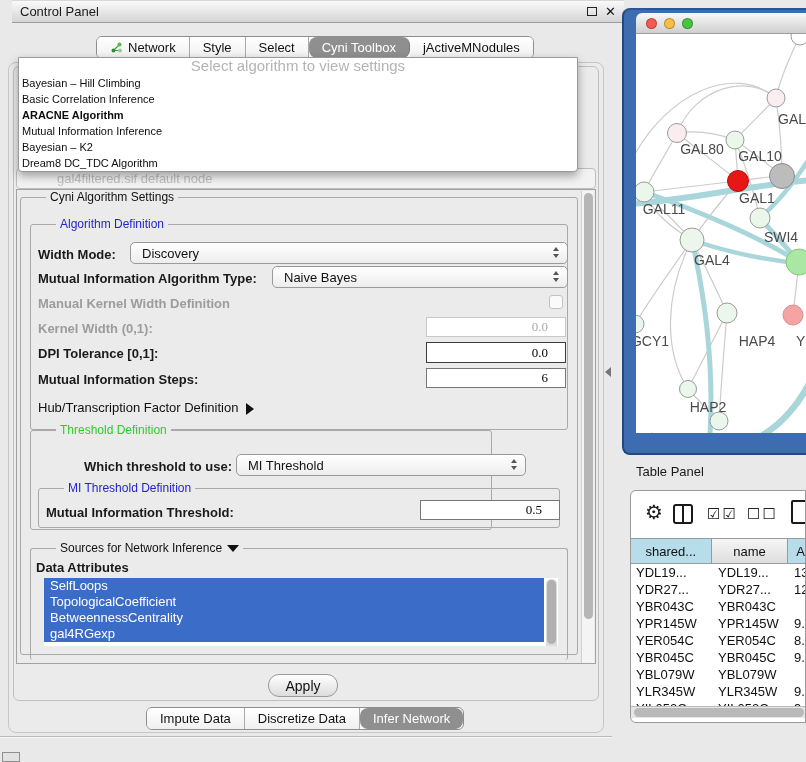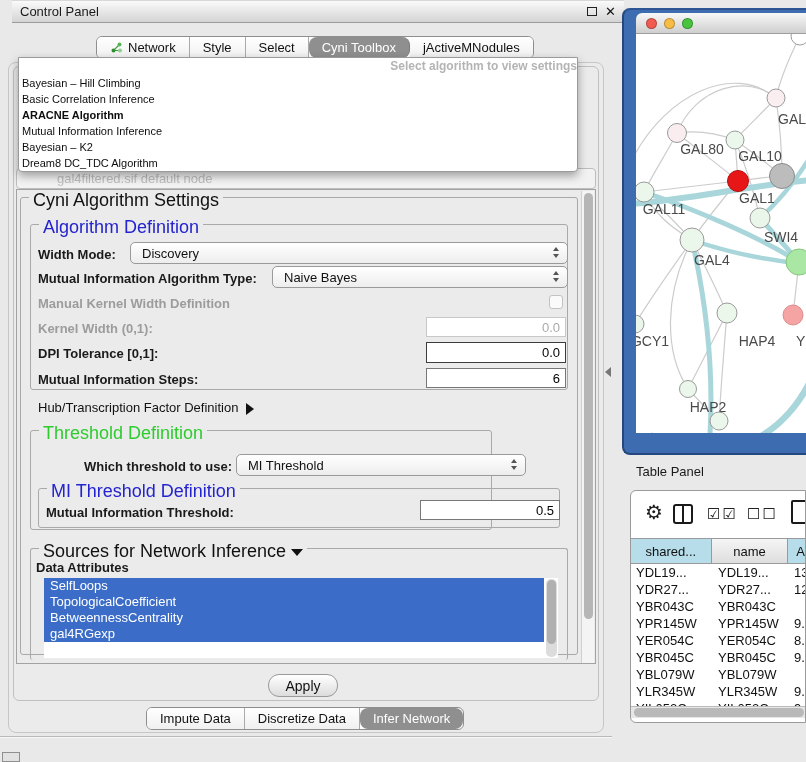--- a/index.html
+++ b/index.html
@@ -50,65 +50,65 @@
   
   .ghost-combo { left:16px; top:168px; width:580px; height:21px;
     border:1px solid #bdbdbd; border-radius:4px; background:#f2f2f2;
     color:#bdbdbd; padding-left:40px; line-height:19px; z-index:1; }
 
   
   .popup { left:18px; top:57px; width:560px; height:115px;
     background:#fff; border:1px solid #9a9a9a;
     border-radius:0 0 4px 4px;
     box-shadow:0 4px 10px rgba(0,0,0,.35); z-index:10; }
-  .popup .ph { height:17px; text-align:right; color:#b4b4b4; font-size:12px; line-height:16px;font-weight:bold; }
+  .popup .ph { height:17px; text-align:center; color:#b4b4b4; font-size:15px; line-height:16px; }
   .popup .dd-item { height:16px; line-height:16px; padding-left:3px; font-size:11px; color:#0d0d0d; white-space:nowrap; }
   .popup .dd-item.bold { font-weight:bold; }
 
   
   .scrollwrap { left:16px; top:189px; width:580px; height:475px;
     border:1px solid #a2a2a2; background:#ebebeb; overflow:hidden; }
   .vscroll { position:absolute; right:1px; top:1px; width:13px; height:473px;
     background:#f4f4f4; border-left:1px solid #d0d0d0; }
   .vscroll .thumb { position:absolute; left:2px; top:2px; width:9px; height:426px;
     background:#b6b6b6; border-radius:5px; }
 
   .group { position:absolute; border:1px solid #a9a9a9; border-radius:3px; }
-  .group-title { position:absolute; top:-8px; left:8px; background:#ebebeb;
-    padding:0 4px; font-size:18px; white-space:nowrap; }
+  .group-title { position:absolute; top:-8px; left:25px; background:#ebebeb;
+    padding:0 4px; font-size:12px; white-space:nowrap; }
   .t-blue { color:#2323cf; }
   .t-green { color:#2ecc2e; }
 
   .lbl { position:absolute; font-weight:bold; font-size:13px; color:#1a1a1a; white-space:nowrap; }
   .lbl.dis { color:#9c9c9c; }
 
   .combo { position:absolute; height:22px;
     border:1px solid #9a9a9a; border-radius:5px;
     background:linear-gradient(#ffffff,#ededed);
     display:flex; align-items:center; padding-left:11px; font-size:13px; color:#111; }
   .combo-arrows { position:absolute; right:8px; top:4px; display:flex; flex-direction:column; align-items:center; }
   .arr-up { width:0; height:0; border-left:3.5px solid transparent; border-right:3.5px solid transparent; border-bottom:4.5px solid #555; margin-bottom:2.5px; }
   .arr-down { width:0; height:0; border-left:3.5px solid transparent; border-right:3.5px solid transparent; border-top:4.5px solid #555; }
 
   .field { position:absolute; height:20px; background:#fff; border:1px solid #777;
-    font-size:13px; text-align:right; padding:0 5px; font-family:Liberation Sans, sans-serif; }
+    font-size:13px; text-align:right; padding:0 17px; font-family:Liberation Serif, serif; }
   .field.dis { border:1px solid #c8c8c8; color:#aaa; }
   .field.dark { border:1.5px solid #3c3c3c; height:21px; }
 
   .cb { position:absolute; width:14px; height:14px; border:1px solid #c2c2c2;
     border-radius:3px; background:#fafafa; }
 
   .tri-right { display:inline-block; width:0; height:0;
     border-top:6px solid transparent; border-bottom:6px solid transparent;
     border-left:8px solid #111; vertical-align:middle; margin-left:8px; }
   .tri-down { display:inline-block; width:0; height:0;
     border-left:6px solid transparent; border-right:6px solid transparent;
     border-top:7px solid #111; vertical-align:middle; margin-left:5px; }
 
-  .attr-list { position:absolute; left:44px; top:578px; width:514px; height:80px;
+  .attr-list { position:absolute; left:44px; top:578px; width:514px; height:68px;
     background:#fff; overflow:hidden; }
   .attr-item { width:500px; height:16px; line-height:16px; padding-left:6px;
     background:#3a6cc8; color:#fff; font-size:13px; white-space:nowrap; }
   .attr-scroll { position:absolute; left:502px; top:1px; width:11px; height:78px;
     background:#dcdcdc; border-radius:5px; }
   .attr-scroll .thumb { position:absolute; left:1px; top:1px; width:9px; height:64px;
     background:#b0b0b0; border-radius:5px; }
 
   .apply-btn { left:268px; top:674px; width:70px; height:23px;
     border:1px solid #9a9a9a; border-radius:11px;
@@ -232,21 +232,21 @@
 <div class="abs scrollwrap">
   <div class="vscroll">
     <div class="thumb"></div>
   </div>
 </div>
 
 <div class="abs group" style="left:20px; top:197px; width:558px; height:458px;">
   <span class="group-title">Cyni Algorithm Settings</span>
 </div>
 
-<div class="abs group" style="left:30px; top:224px; width:538px; height:166px;">
+<div class="abs group" style="left:30px; top:224px; width:538px; height:206px;">
   <span class="group-title t-blue">Algorithm Definition</span>
 </div>
 
 <span class="abs lbl" style="left:38px; top:247px;">Width Mode:</span>
 <div class="abs combo" style="left:130px; top:242px; width:438px;">
   <span>Discovery</span>
   <span class="combo-arrows">
       <span class="arr-up"></span>
       <span class="arr-down"></span>
     </span>

